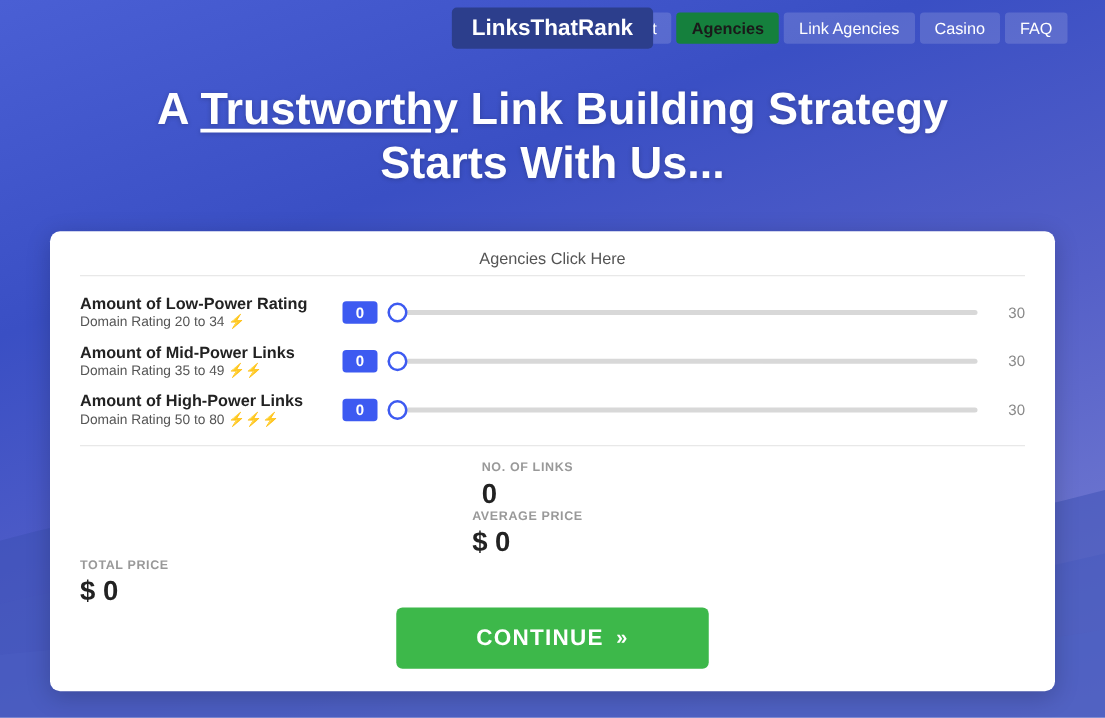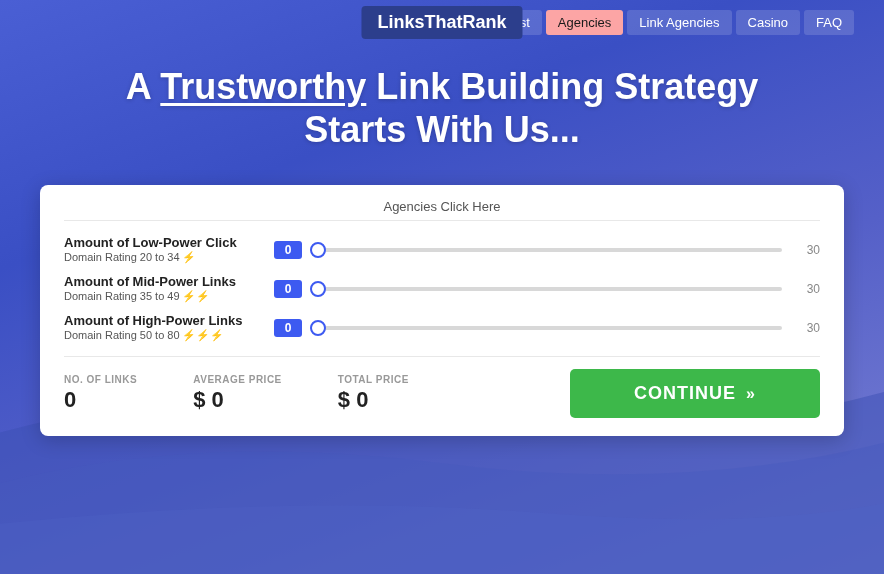--- a/index.html
+++ b/index.html
@@ -53,23 +53,23 @@
     .nav-link {
       color: white;
       background: rgba(255,255,255,0.15);
       padding: 5px 12px;
       border-radius: 3px;
       font-size: 13px;
       cursor: pointer;
       text-decoration: none;
     }
     .nav-link.active {
-      background: #fca5a5;
+      background: #15803d;
       color: #1a1a1a;
-      font-weight: normal;
+      font-weight: bold;
     }
 
     
     .hero {
       position: relative;
       z-index: 10;
       text-align: center;
       padding: 20px 30px 18px;
     }
     .hero h1 {
@@ -156,21 +156,22 @@
       text-align: right;
     }
 
     
     .card-footer {
       display: flex;
       align-items: center;
       margin-top: 14px;
       padding-top: 12px;
       border-top: 1px solid #e8e8e8;
-      gap: 16px;
+      gap: 0;
+      flex-direction: column;
     }
     .footer-stat {
       display: flex;
       flex-direction: column;
       margin-right: 40px;
     }
     .footer-stat-label {
       font-size: 10px;
       color: #999;
       font-weight: bold;
@@ -275,21 +276,21 @@
     <span>Starts With Us...</span>
   </h1>
 </div>
 
 <div class="card">
   <div class="card-header">Agencies Click Here</div>
 
   <div id="link-rows">
       <div class="link-row">
       <div class="link-info">
-        <div class="link-title">Amount of Low-Power Click</div>
+        <div class="link-title">Amount of Low-Power Rating</div>
         <div class="link-subtitle">Domain Rating 20 to 34 <span class="star">⚡</span></div>
       </div>
       <div class="slider-section">
         <span class="value-badge">0</span>
         <div class="slider-wrapper">
           <input type="range" min="0" max="30" value="0" style="accent-color: rgb(61, 90, 241);">
         </div>
         <span class="max-label">30</span>
       </div>
     </div>

